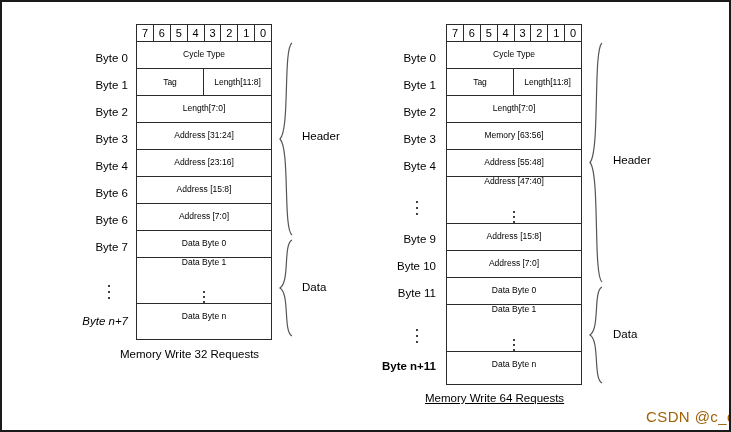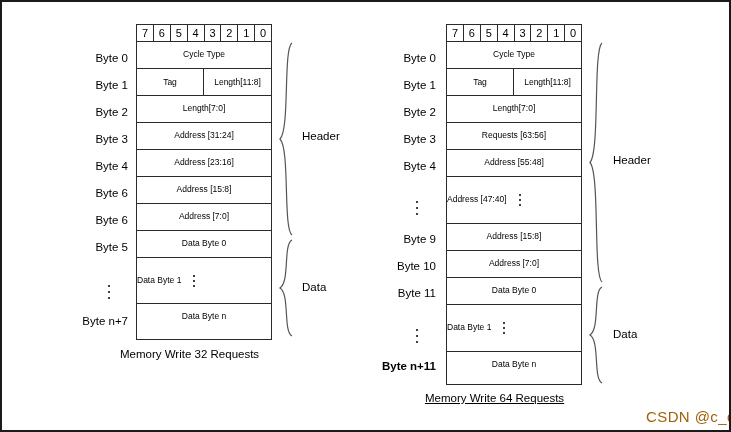--- a/index.html
+++ b/index.html
@@ -104,22 +104,23 @@
     box-sizing: border-box;
   }
   .split .left-half {
     width: 50%;
     border-right: 1.2px solid #2b2b2b;
   }
   .split .right-half { width: 50%; }
 
   .cell-stack {
     display: flex;
-    align-items: center;
-    justify-content: flex-start;
+    flex-direction: column;
+    align-items: center;
+    justify-content: space-between;
     width: 100%;
     height: 100%;
     gap: 12px;
   }
   .cell-stack .cdots {
     display: flex;
     flex-direction: column;
     align-items: center;
     gap: 3px;
   }
@@ -166,27 +167,27 @@
   <div class="diagram" style="left:60px; top:22px; width:300px; height:340px;">
 
     <div class="byte-labels" style="left:0px; top:0px;">
       <div class="byte-label" style="top:29px;">Byte 0</div>
       <div class="byte-label" style="top:56px;">Byte 1</div>
       <div class="byte-label" style="top:83px;">Byte 2</div>
       <div class="byte-label" style="top:110px;">Byte 3</div>
       <div class="byte-label" style="top:137px;">Byte 4</div>
       <div class="byte-label" style="top:164px;">Byte 6</div>
       <div class="byte-label" style="top:191px;">Byte 6</div>
-      <div class="byte-label" style="top:218px;">Byte 5</div>
+      <div class="byte-label" style="top:218px;">Byte 7</div>
       <div class="dots-label" style="top:245px; height:45px;">
         <i></i>
           <i></i>
           <i></i>
       </div>
-      <div class="byte-label" style="top:292px;">Byte n+7</div>
+      <div class="byte-label" style="top:292px;font-style:italic;">Byte n+7</div>
     </div>
 
     <div class="table-box" style="left:74px; top:0px; width:136px; height:316px;">
 
       <div class="bitrow">
         <div class="bitcell">7</div>
         <div class="bitcell">6</div>
         <div class="bitcell">5</div>
         <div class="bitcell">4</div>
         <div class="bitcell">3</div>
@@ -303,21 +304,21 @@
         <div class="split">
           <div class="left-half">Tag</div>
           <div class="right-half">Length[11:8]</div>
         </div>
       </div>
 
       <div class="frow" style="height:27px;">
         <span class="txt">Length[7:0]</span>
       </div>
       <div class="frow" style="height:27px;">
-        <span class="txt">Requests [63:56]</span>
+        <span class="txt">Memory [63:56]</span>
       </div>
       <div class="frow" style="height:27px;">
         <span class="txt">Address [55:48]</span>
       </div>
 
       <div class="frow" style="height:47px;">
         <div class="cell-stack">
           <span class="txt">Address [47:40]</span>
           <span class="cdots">
               <i></i>

